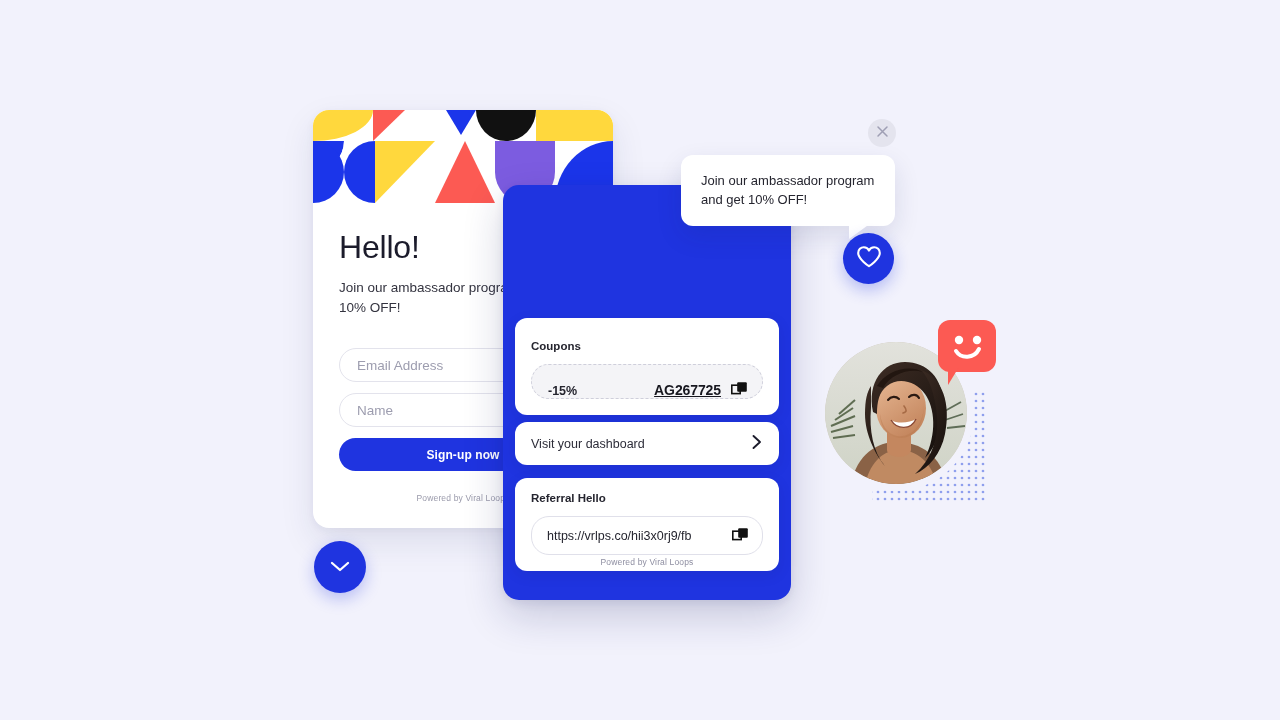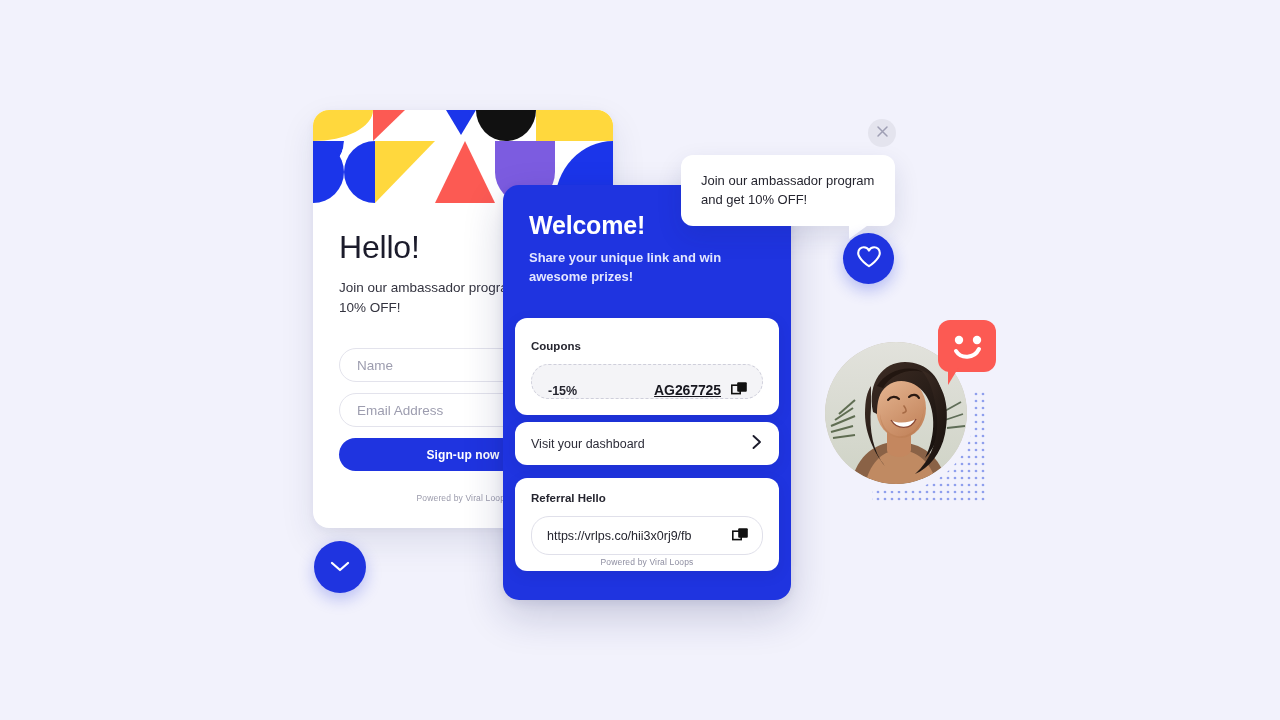--- a/index.html
+++ b/index.html
@@ -387,35 +387,31 @@
         <path d="M300 31 A58 62 0 0 0 242 93 H300 Z" fill="#1b35ea"></path>
         <path d="M272 93 H300 V76 A17 17 0 0 0 283 93 Z" fill="#1b35ea"></path>
       </svg>
     </div>
 
     <div class="signup-body">
       <h1 class="hello-title">Hello!</h1>
       <p class="hello-sub">Join our ambassador program and get 10% OFF!</p>
 
       <div class="fields">
+        <input class="text-input" type="text" placeholder="Email Address" style="">
         <input class="text-input" type="text" placeholder="Name" style="">
-        <input class="text-input" type="text" placeholder="Email Address" style="">
         <button class="signup-btn">Sign-up now</button>
       </div>
 
       <div class="powered">Powered by Viral Loops</div>
     </div>
   </div>
 
   <div class="welcome-card">
 
-    <div class="welcome-head">
-      <h1 class="welcome-title">Welcome!</h1>
-      <p class="welcome-sub">Share your unique link and win awesome prizes!</p>
-    </div>
 
     <div class="panel panel-coupons">
       <div class="panel-label">Coupons</div>
       <div class="coupon-pill">
         <span class="coupon-discount">-15%</span>
         <span class="coupon-code">AG267725</span>
         <button class="copy-btn">
           <span>
             <svg width="17" height="17" viewBox="0 0 17 17">
               <rect x="0.8" y="4.2" width="8.4" height="8.4" fill="none" stroke="#111111" stroke-width="1.6"></rect>

